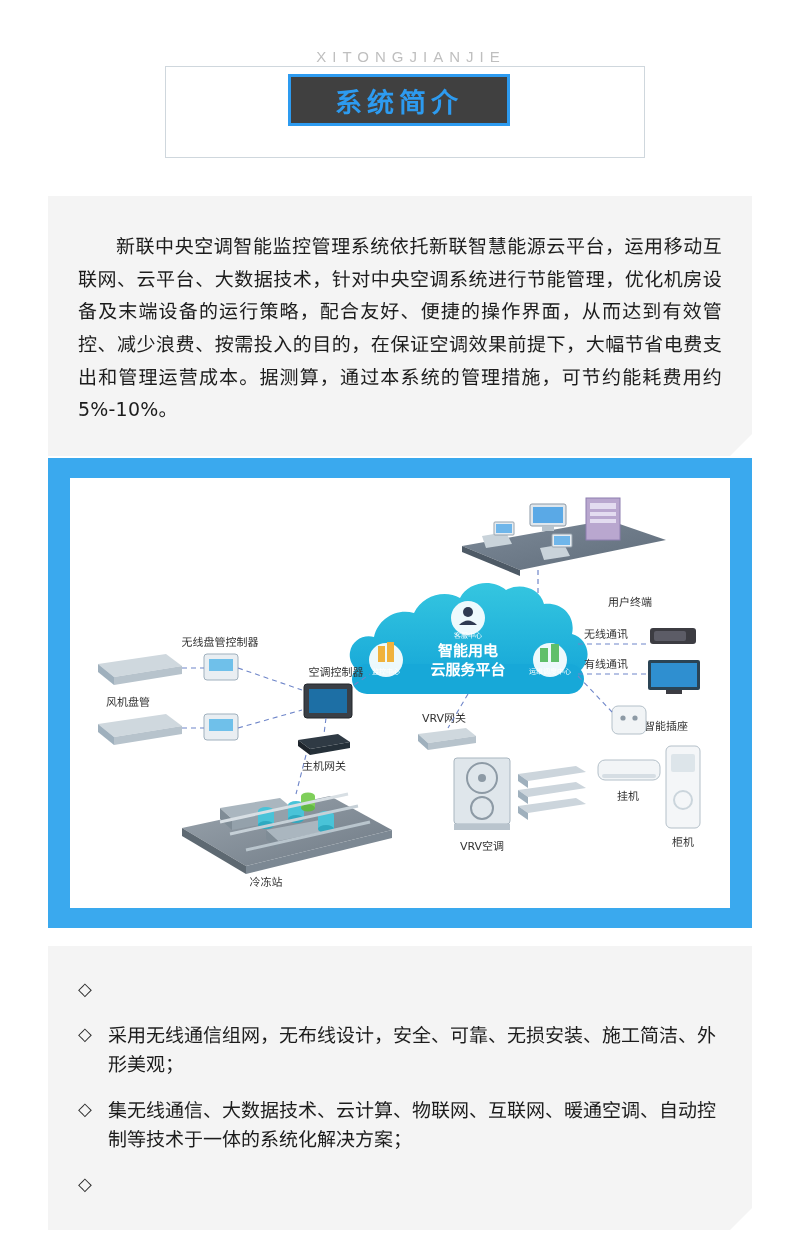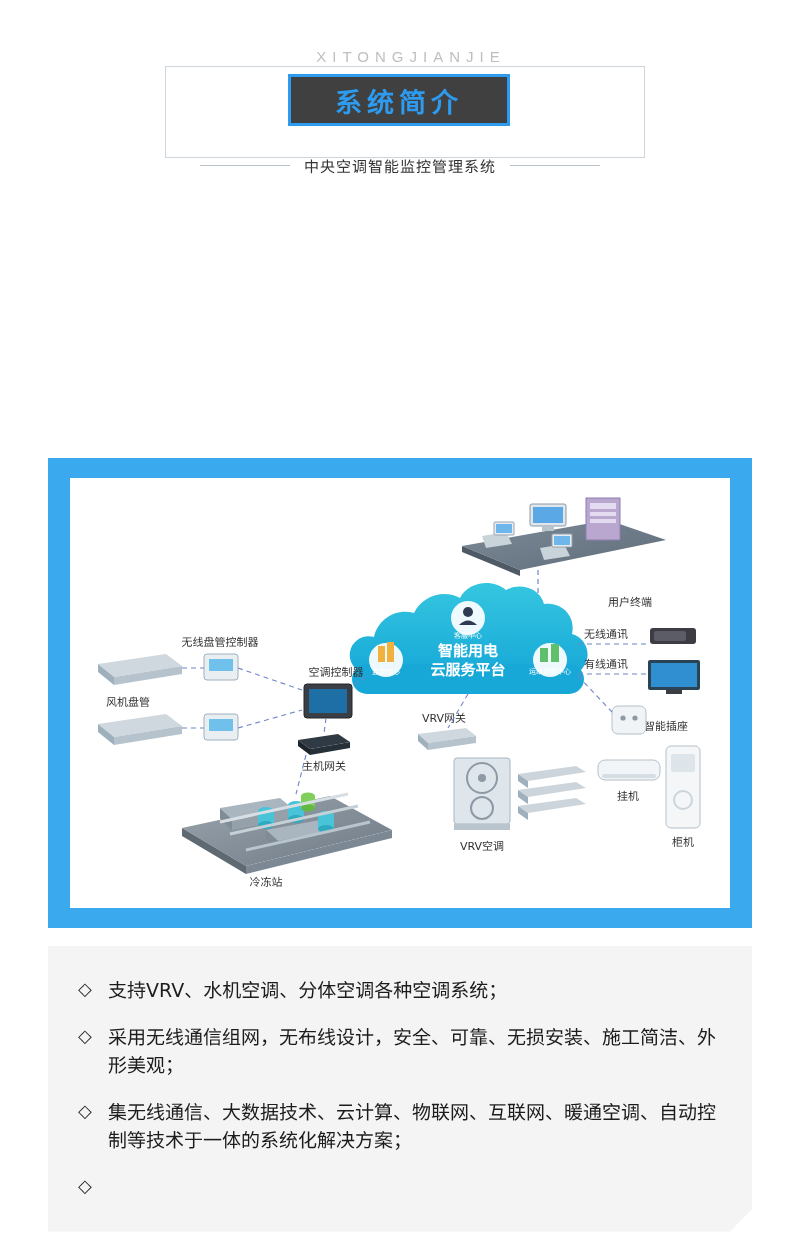--- a/index.html
+++ b/index.html
@@ -99,27 +99,25 @@
 <body>
 
 <div class="page">
 
   <div class="header">
     <div class="pinyin">XITONGJIANJIE</div>
     <div class="title-frame"></div>
     <div class="title-box">
       <span>系统简介</span>
     </div>
-    <div class="subtitle-wrap">
-      <div class="rule"></div>
-      <div class="subtitle">中央空调智能监控管理系统</div>
-      <div class="rule"></div>
-    </div>
   </div>
 
+  <div class="intro-card">
+    <p>新联中央空调智能监控管理系统依托新联智慧能源云平台，运用移动互联网、云平台、大数据技术，针对中央空调系统进行节能管理，优化机房设备及末端设备的运行策略，配合友好、便捷的操作界面，从而达到有效管控、减少浪费、按需投入的目的，在保证空调效果前提下，大幅节省电费支出和管理运营成本。据测算，通过本系统的管理措施，可节约能耗费用约5%-10%。</p>
+  </div>
 
   <div class="diagram-panel">
     <div class="diagram-inner">
       <svg class="diagram-svg" width="660" height="430" viewBox="0 0 660 430">
         <defs>
           <linearGradient id="cloudg" x1="0" y1="0" x2="0" y2="1">
             <stop offset="0" stop-color="#35c6e0"></stop>
             <stop offset="1" stop-color="#17a8d8"></stop>
           </linearGradient>
           <linearGradient id="platg" x1="0" y1="0" x2="1" y2="1">
@@ -303,21 +301,20 @@
         </g>
         <text x="196" y="408" font-size="11" fill="#333" text-anchor="middle" class="diagram-label">冷冻站</text>
         <path d="M236 277 L226 316" stroke="#6f86c9" stroke-width="1.1" stroke-dasharray="5,4"></path>
       </svg>
     </div>
   </div>
 
   <div class="features">
     <div class="feature-row">
       <div class="diamond">◇</div>
-      <div class="feature-text">支持VRV、水机空调、分体空调各种空调系统；</div>
     </div>
     <div class="feature-row">
       <div class="diamond">◇</div>
       <div class="feature-text">采用无线通信组网，无布线设计，安全、可靠、无损安装、施工简洁、外形美观；</div>
     </div>
     <div class="feature-row">
       <div class="diamond">◇</div>
       <div class="feature-text">集无线通信、大数据技术、云计算、物联网、互联网、暖通空调、自动控制等技术于一体的系统化解决方案；</div>
     </div>
     <div class="feature-row">

